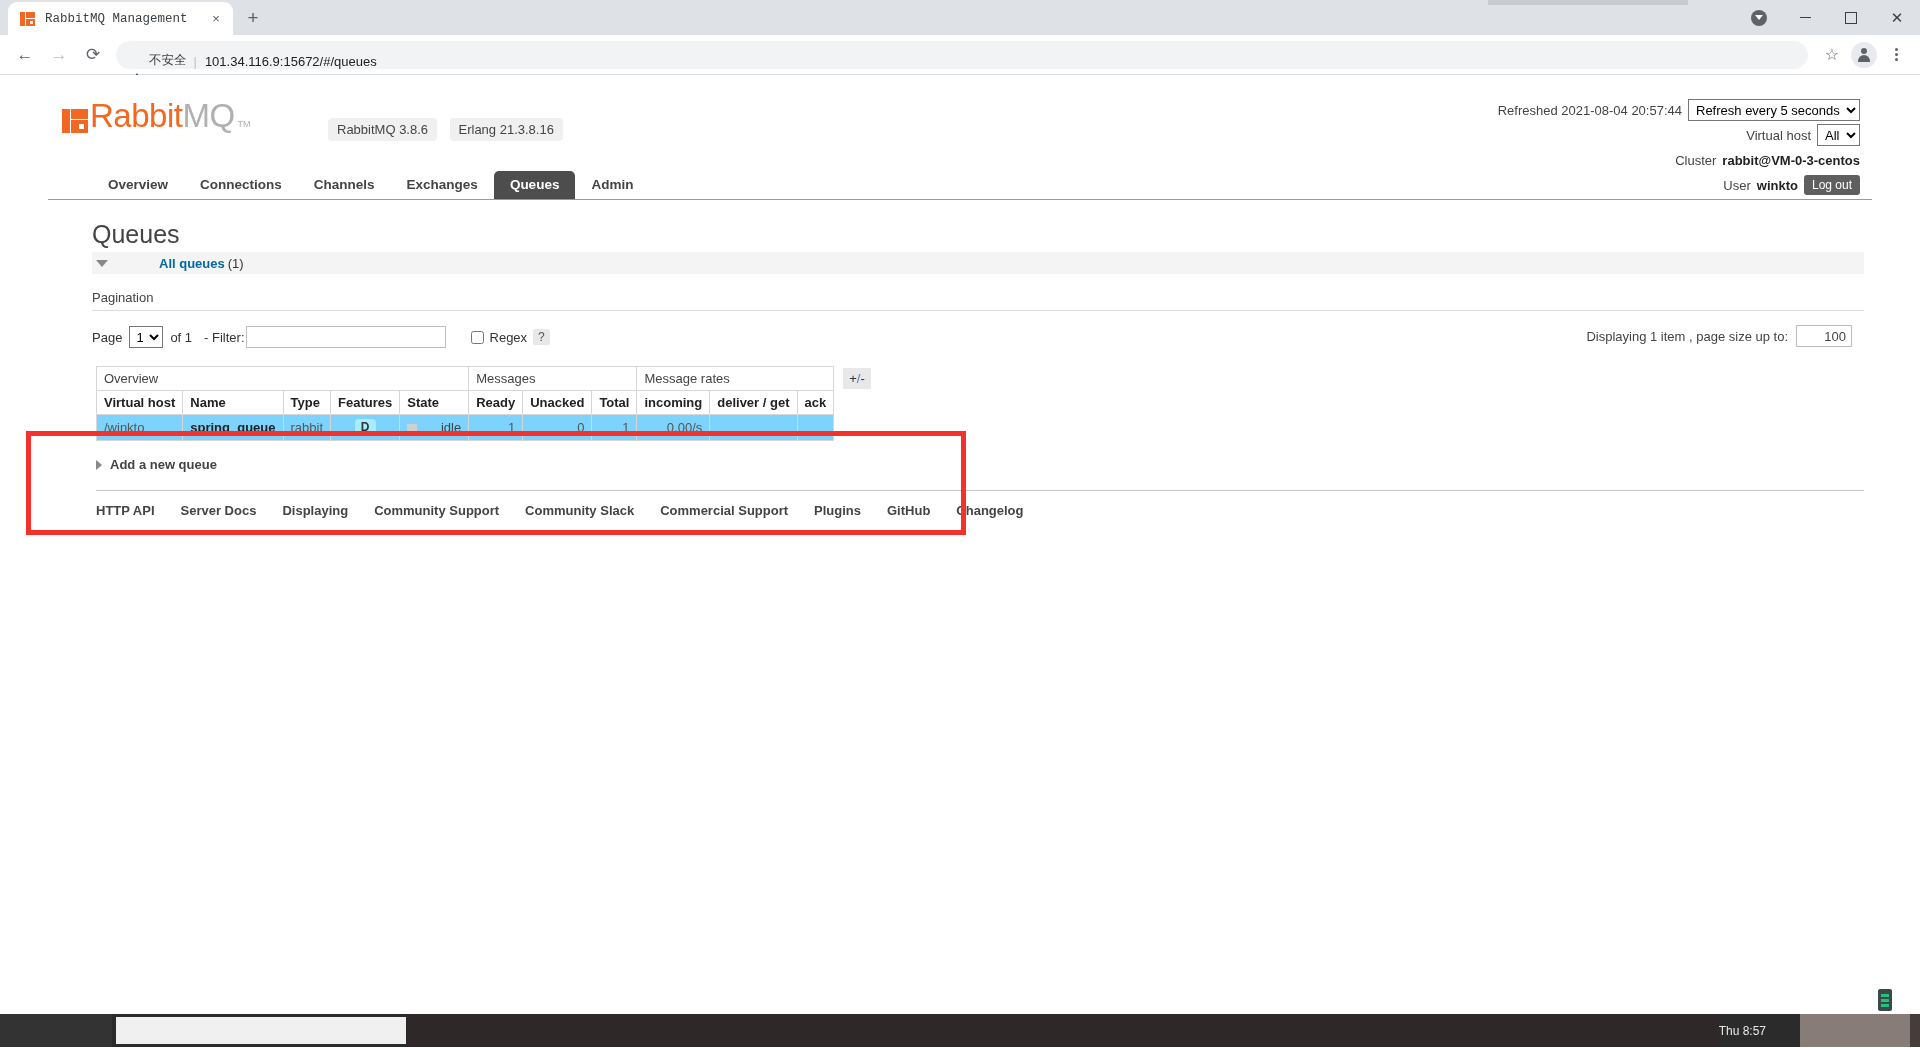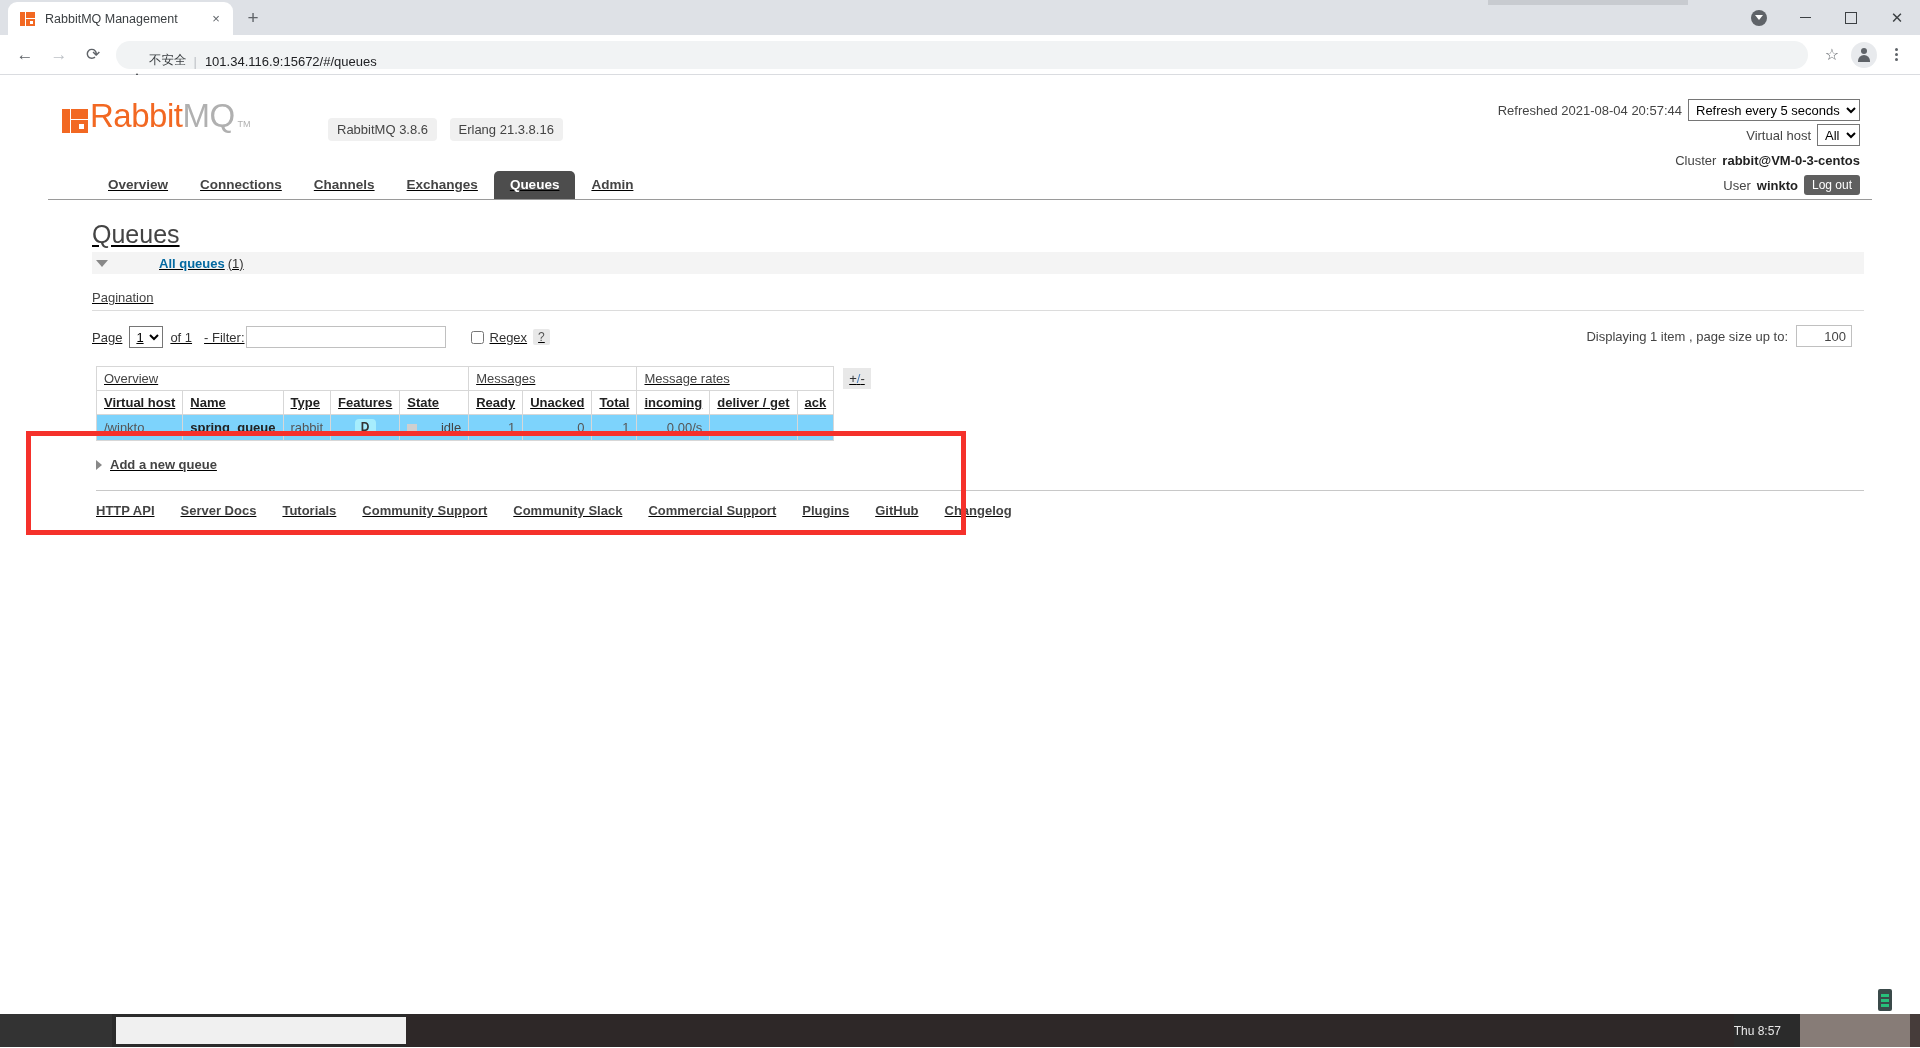--- a/index.html
+++ b/index.html
@@ -40,20 +40,21 @@
   .tab-favicon .rt { position:absolute; left:6px; top:1px; width:9px; height:6px; background:#f26822; }
   .tab-favicon .rb { position:absolute; left:6px; top:8px; width:9px; height:7px; background:#f26822; }
   .tab-favicon .rd { position:absolute; left:10px; top:10px; width:3px; height:3px; background:#ffffff; }
   #tab-title {
     font-size: 12.5px;
     color: #3c4043;
     white-space: nowrap;
     overflow: hidden;
     text-overflow: ellipsis;
     flex: 1 1 auto;
+    font-family: Liberation Mono, monospace;
   }
   #tab-close {
     width: 18px; height: 18px;
     flex: 0 0 18px;
     display:flex; align-items:center; justify-content:center;
     color:#5f6368; font-size:13px;
   }
   #tab-new {
     width: 28px; height: 28px;
     margin-left: 6px; margin-bottom: 3px;
@@ -149,21 +150,20 @@
     width: 1920px;
     height: 972px;
     background: #ffffff;
     overflow: hidden;
   }
   #content {
     width: 1824px;
     margin: 0 auto;
     position: relative;
     padding-top: 18px;
-    text-decoration: underline;
   }
 
   
   #rmq-header {
     position: relative;
     height: 72px;
   }
   #logo-block {
     position: absolute; left: 14px; top: 6px;
     display: flex; align-items: flex-end;
@@ -440,21 +440,21 @@
   
   #taskbar {
     position:absolute; left:0; bottom:0;
     width:1920px; height:33px;
     background:#2b2b2b;
     display:flex; align-items:center;
   }
   #tb-left { width:112px; height:33px; background:#333333; }
   #tb-win { width: 290px; height:27px; background:#f0f0f0; margin-left:4px; }
   #tb-mid { flex:1 1 auto; height:33px; background:#2e2828; }
-  #tb-clock { font-size:12px; color:#e8e8e8; margin-right:19px; white-space:nowrap; }
+  #tb-clock { font-size:12px; color:#e8e8e8; margin-right:34px; white-space:nowrap; }
   #tb-right-block { width:110px; height:33px; background:#877c77; }
   #tb-edge { width:10px; height:33px; background:#463c3a; }
   #battery-icon {
     position:absolute; right: 28px; bottom: 36px;
     width: 14px; height: 22px;
     background:#3a4a4a; border-radius:2px;
     display:flex; flex-direction:column; justify-content:center; align-items:center; gap:2px;
   }
   #battery-icon i { display:block; width:8px; height:3px; background:#27c07b; }
 </style>
@@ -653,21 +653,21 @@
 
     <div id="add-queue-row">
       <span class="tri-right"></span>
       <span id="add-queue-label">Add a new queue</span>
     </div>
 
     <div id="footer-rule"></div>
     <div id="footer-links">
       <a>HTTP API</a>
       <a>Server Docs</a>
-      <a>Tutorials</a>
+      <a>Displaying</a>
       <a>Community Support</a>
       <a>Community Slack</a>
       <a>Commercial Support</a>
       <a>Plugins</a>
       <a>GitHub</a>
       <a>Changelog</a>
     </div>
   </div>
 
   <div id="highlight-box"></div>

